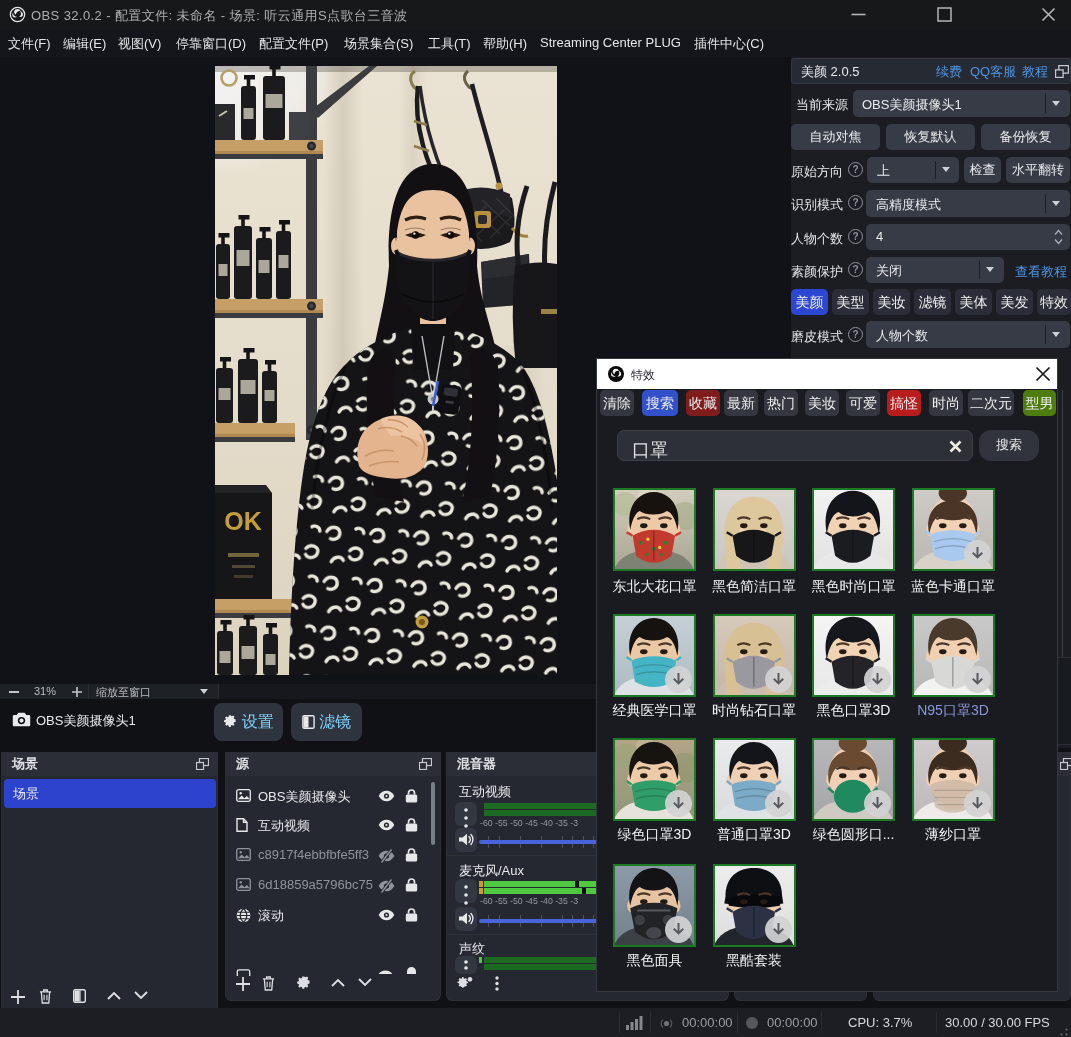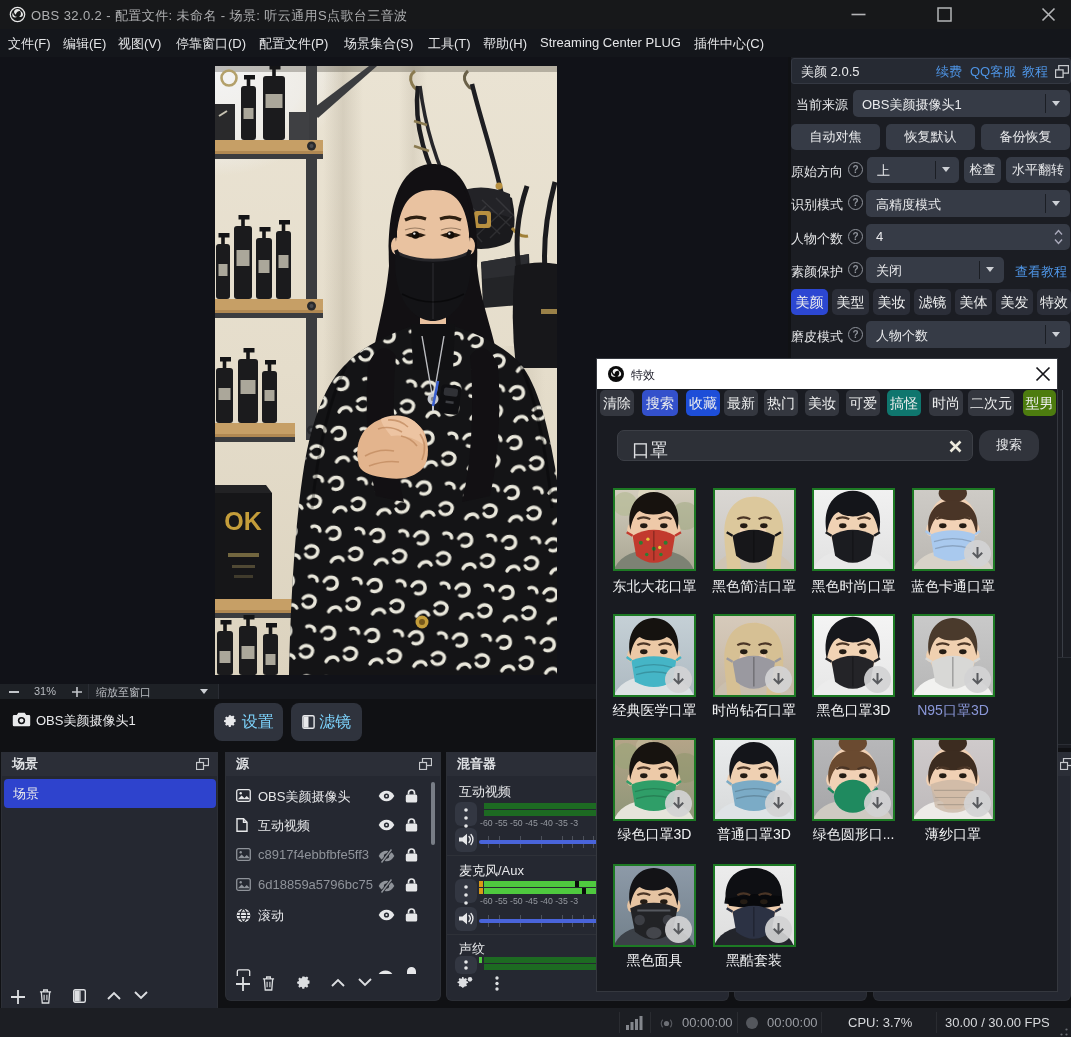--- a/index.html
+++ b/index.html
@@ -650,26 +650,26 @@
         <path d="M19.5 13.8a5 5 0 0 1-5.3 1.6 5.2 5.2 0 0 0 1.2-8.3 5.2 5.2 0 0 1 4.1 6.7z" fill="#f2f2f2"></path>
         <path d="M5 14.5a5 5 0 0 1 .9-5.4 5.2 5.2 0 0 0 5.7 6.1 5.2 5.2 0 0 1-6.6-.7z" fill="#f2f2f2"></path>
       </svg>
 <span class="abs" style="left:34px;top:8px;font-size:12px;color:#1c1c28">特效</span>
 <svg class="abs" style="left:438px;top:7px" width="16" height="16">
         <path d="M1.5 1.5l13 13M14.5 1.5l-13 13" stroke="#15151a" stroke-width="1.7"></path>
       </svg>
 </div>
 <div class="tab" style="left:3px;top:31px;width:34px;background:#34373f">清除</div>
 <div class="tab" style="left:45px;top:31px;width:36px;background:#3350cb">搜索</div>
-<div class="tab" style="left:89px;top:31px;width:34px;background:#1d4ed8">收藏</div>
+<div class="tab" style="left:89px;top:31px;width:34px;background:#7f1d1d">收藏</div>
 <div class="tab" style="left:127px;top:31px;width:34px;background:#34373f">最新</div>
 <div class="tab" style="left:167px;top:31px;width:34px;background:#34373f">热门</div>
 <div class="tab" style="left:208px;top:31px;width:34px;background:#34373f">美妆</div>
 <div class="tab" style="left:249px;top:31px;width:34px;background:#34373f">可爱</div>
-<div class="tab" style="left:290px;top:31px;width:34px;background:#0f766e">搞怪</div>
+<div class="tab" style="left:290px;top:31px;width:34px;background:#b91c1c">搞怪</div>
 <div class="tab" style="left:332px;top:31px;width:34px;background:#34373f">时尚</div>
 <div class="tab" style="left:371px;top:31px;width:46px;background:#34373f">二次元</div>
 <div class="tab" style="left:426px;top:31px;width:33px;background:#4d7c0f">型男</div>
 <div class="abs" style="left:20px;top:71px;width:356px;height:31px;background:#2d3037;border:1px solid #3c3f46;border-radius:7px">
 <span class="abs" style="left:14px;top:7px;font-size:18px;color:#dfe0e3">口罩</span>
 <svg class="abs" style="left:331px;top:9px" width="13" height="13">
         <path d="M1.5 1.5l10 10M11.5 1.5l-10 10" stroke="#eceade" stroke-width="2.6"></path>
       </svg>
     </div>
 <div class="abs" style="left:382px;top:71px;width:60px;height:31px;background:#31343c;border-radius:12px;text-align:center;line-height:30px;font-size:13px">搜索</div>

